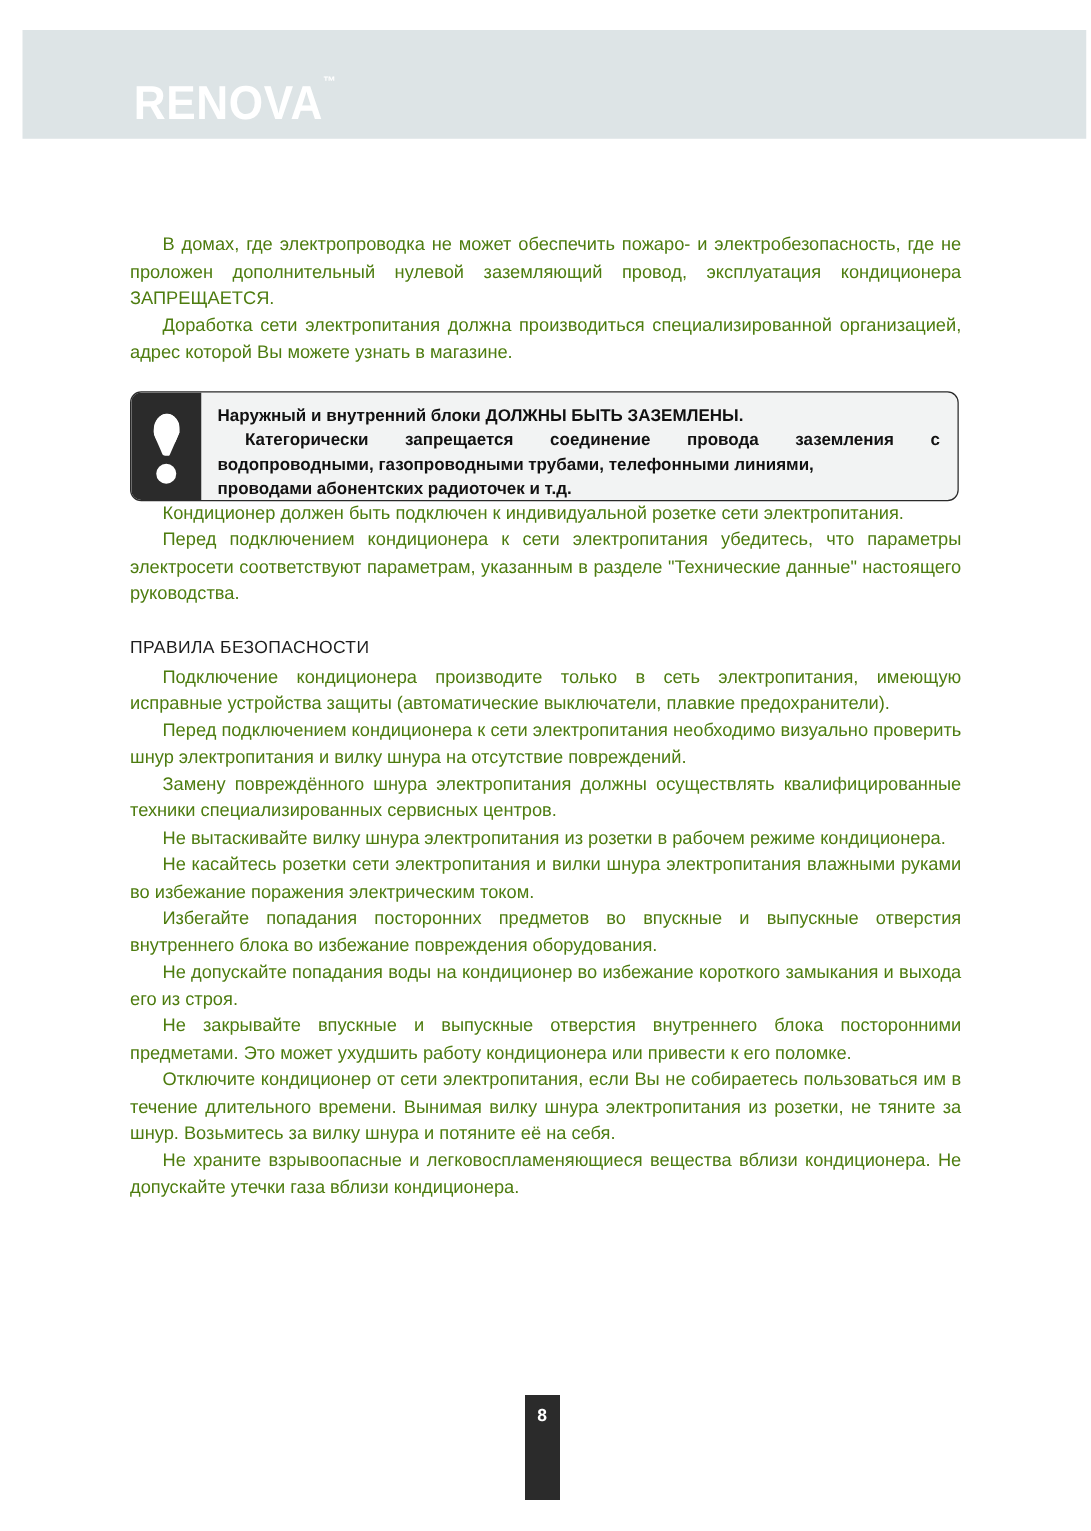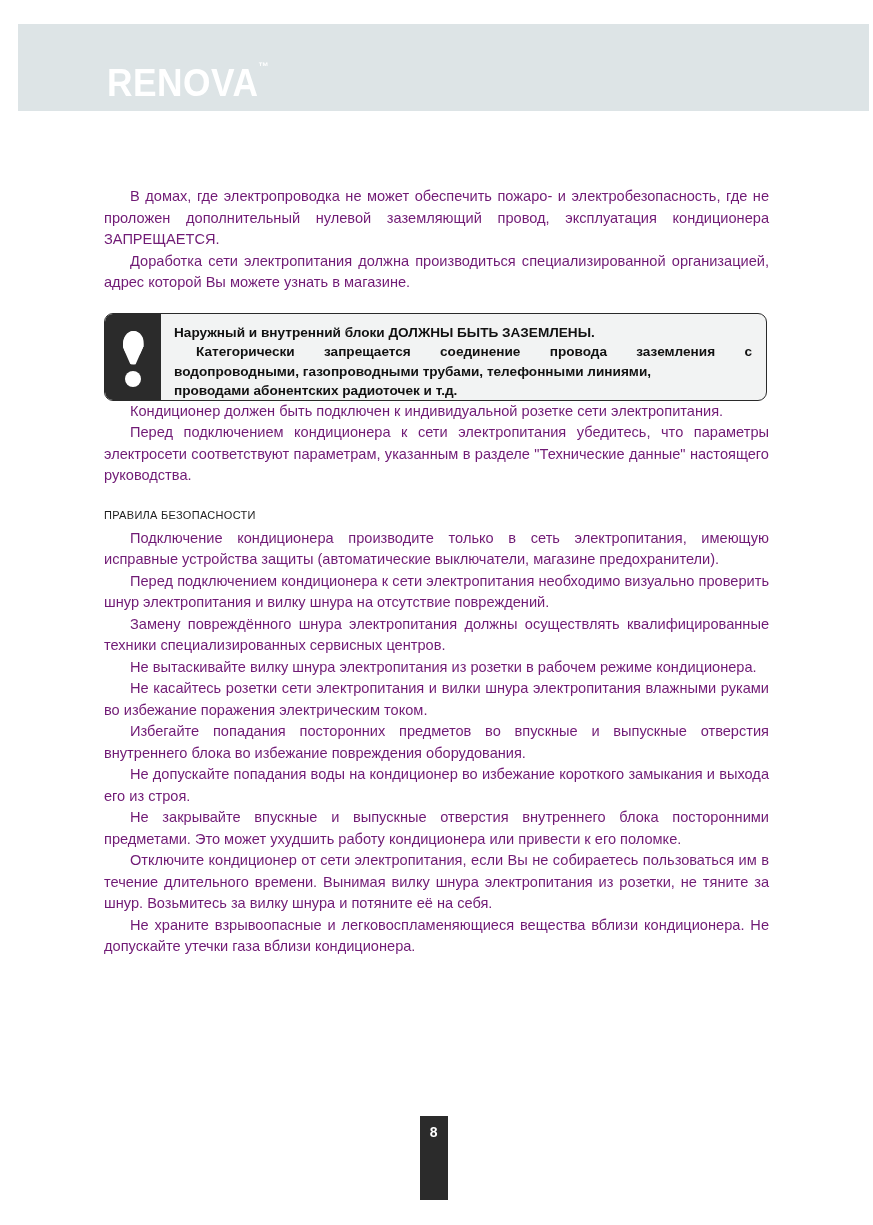--- a/index.html
+++ b/index.html
@@ -58,29 +58,29 @@
     top: 186px;
     width: 665px;
   }
 
   p.body-text {
     margin: 0 0 0 0;
     font-size: 14.6px;
     line-height: 21.5px;
     text-align: justify;
     text-indent: 26px;
-    color: #701a75;
+    color: #4d7c0f;
     hyphens: none;
   }
   .gap-18 { margin-top: 18px; }
   .gap-4  { margin-top: 3px; }
 
   h2.section-title {
     margin: 22px 0 7px 0;
-    font-size: 11px;
+    font-size: 14px;
     font-weight: normal;
     letter-spacing: 0.3px;
     text-indent: 0;
     color: #1d1d1d;
   }
 
   
   .warning-box {
     position: relative;
     margin: 19px 0 0 0;
@@ -193,21 +193,21 @@
       <span class="wline">проводами абонентских радиоточек и т.д.</span>
     </div>
   </div>
 
   <p class="body-text gap-18">Кондиционер должен быть подключен к индивидуальной розетке сети электропитания.</p>
 
   <p class="body-text gap-18">Перед подключением кондиционера к сети электропитания убедитесь, что параметры электросети соответствуют параметрам, указанным в разделе "Технические данные" настоящего руководства.</p>
 
   <h2 class="section-title">ПРАВИЛА БЕЗОПАСНОСТИ</h2>
 
-  <p class="body-text gap-4">Подключение кондиционера производите только в сеть электропитания, имеющую исправные устройства защиты (автоматические выключатели, магазине предохранители).</p>
+  <p class="body-text gap-4">Подключение кондиционера производите только в сеть электропитания, имеющую исправные устройства защиты (автоматические выключатели, плавкие предохранители).</p>
   <p class="body-text gap-4">Перед подключением кондиционера к сети электропитания необходимо визуально проверить шнур электропитания и вилку шнура на отсутствие повреждений.</p>
   <p class="body-text gap-4">Замену повреждённого шнура электропитания должны осуществлять квалифицированные техники специализированных сервисных центров.</p>
   <p class="body-text gap-4">Не вытаскивайте вилку шнура электропитания из розетки в рабочем режиме кондиционера.</p>
   <p class="body-text gap-4">Не касайтесь розетки сети электропитания и вилки шнура электропитания влажными руками во избежание поражения электрическим током.</p>
   <p class="body-text gap-4">Избегайте попадания посторонних предметов во впускные и выпускные отверстия внутреннего блока во избежание повреждения оборудования.</p>
   <p class="body-text gap-4">Не допускайте попадания воды на кондиционер во избежание короткого замыкания и выхода его из строя.</p>
   <p class="body-text gap-4">Не закрывайте впускные и выпускные отверстия внутреннего блока посторонними предметами. Это может ухудшить работу кондиционера или привести к его поломке.</p>
   <p class="body-text gap-4">Отключите кондиционер от сети электропитания, если Вы не собираетесь пользоваться им в течение длительного времени. Вынимая вилку шнура электропитания из розетки, не тяните за шнур. Возьмитесь за вилку шнура и потяните её на себя.</p>
   <p class="body-text gap-4">Не храните взрывоопасные и легковоспламеняющиеся вещества вблизи кондиционера. Не допускайте утечки газа вблизи кондиционера.</p>
 

